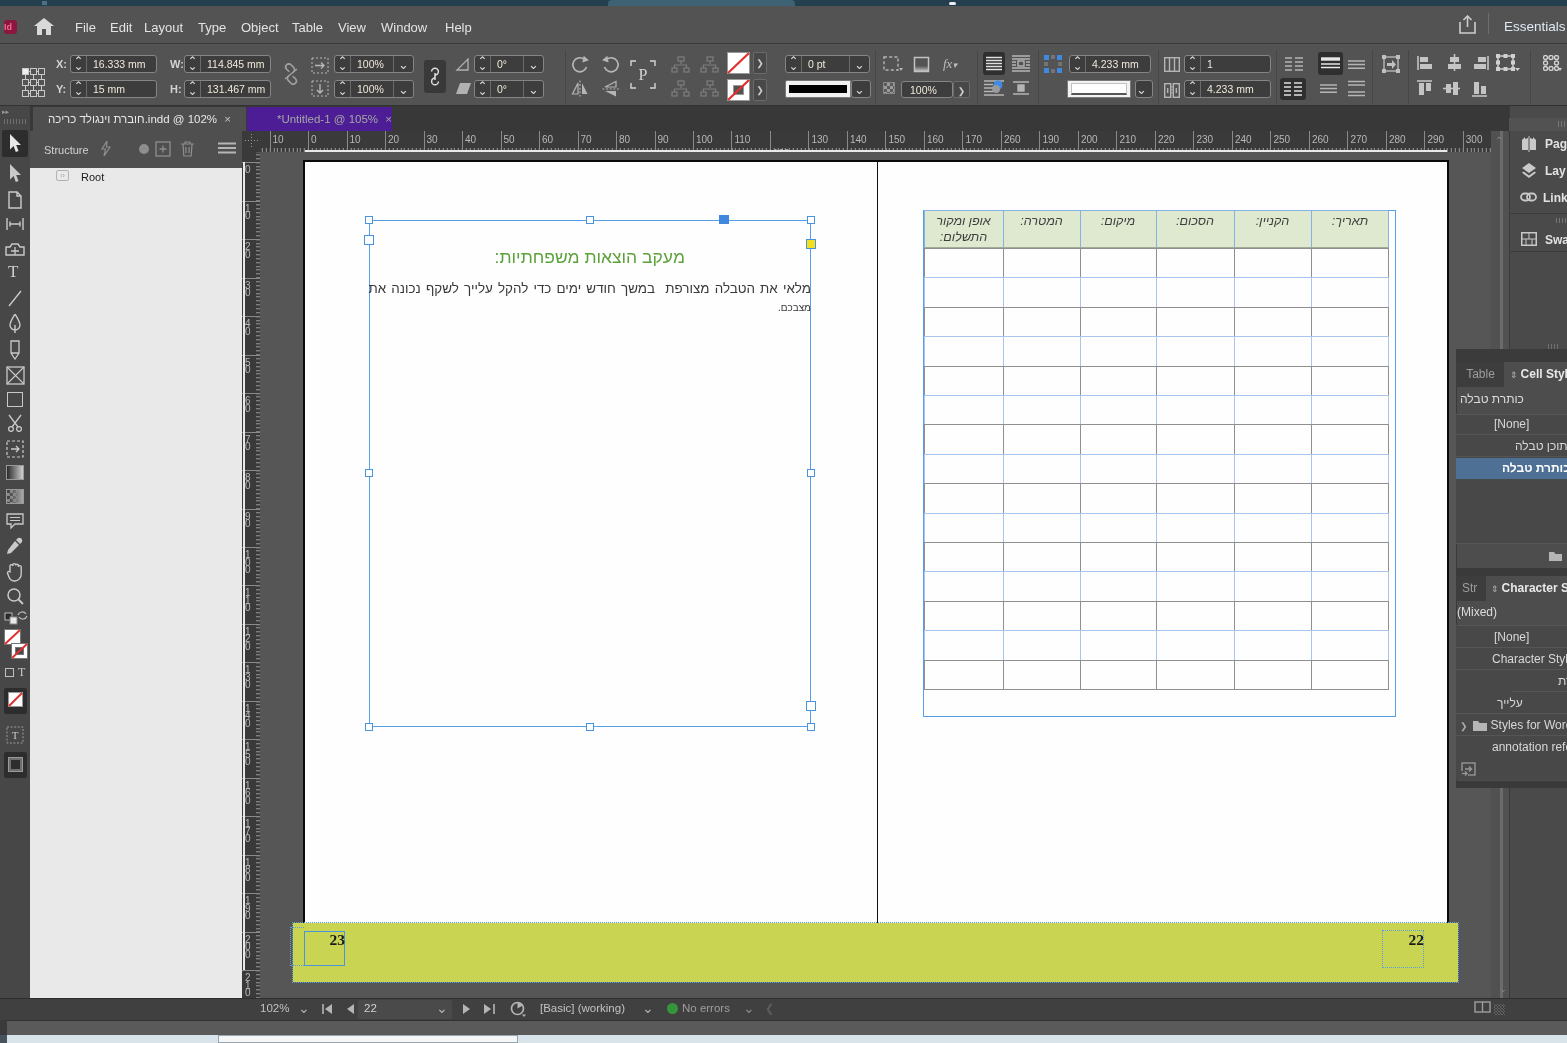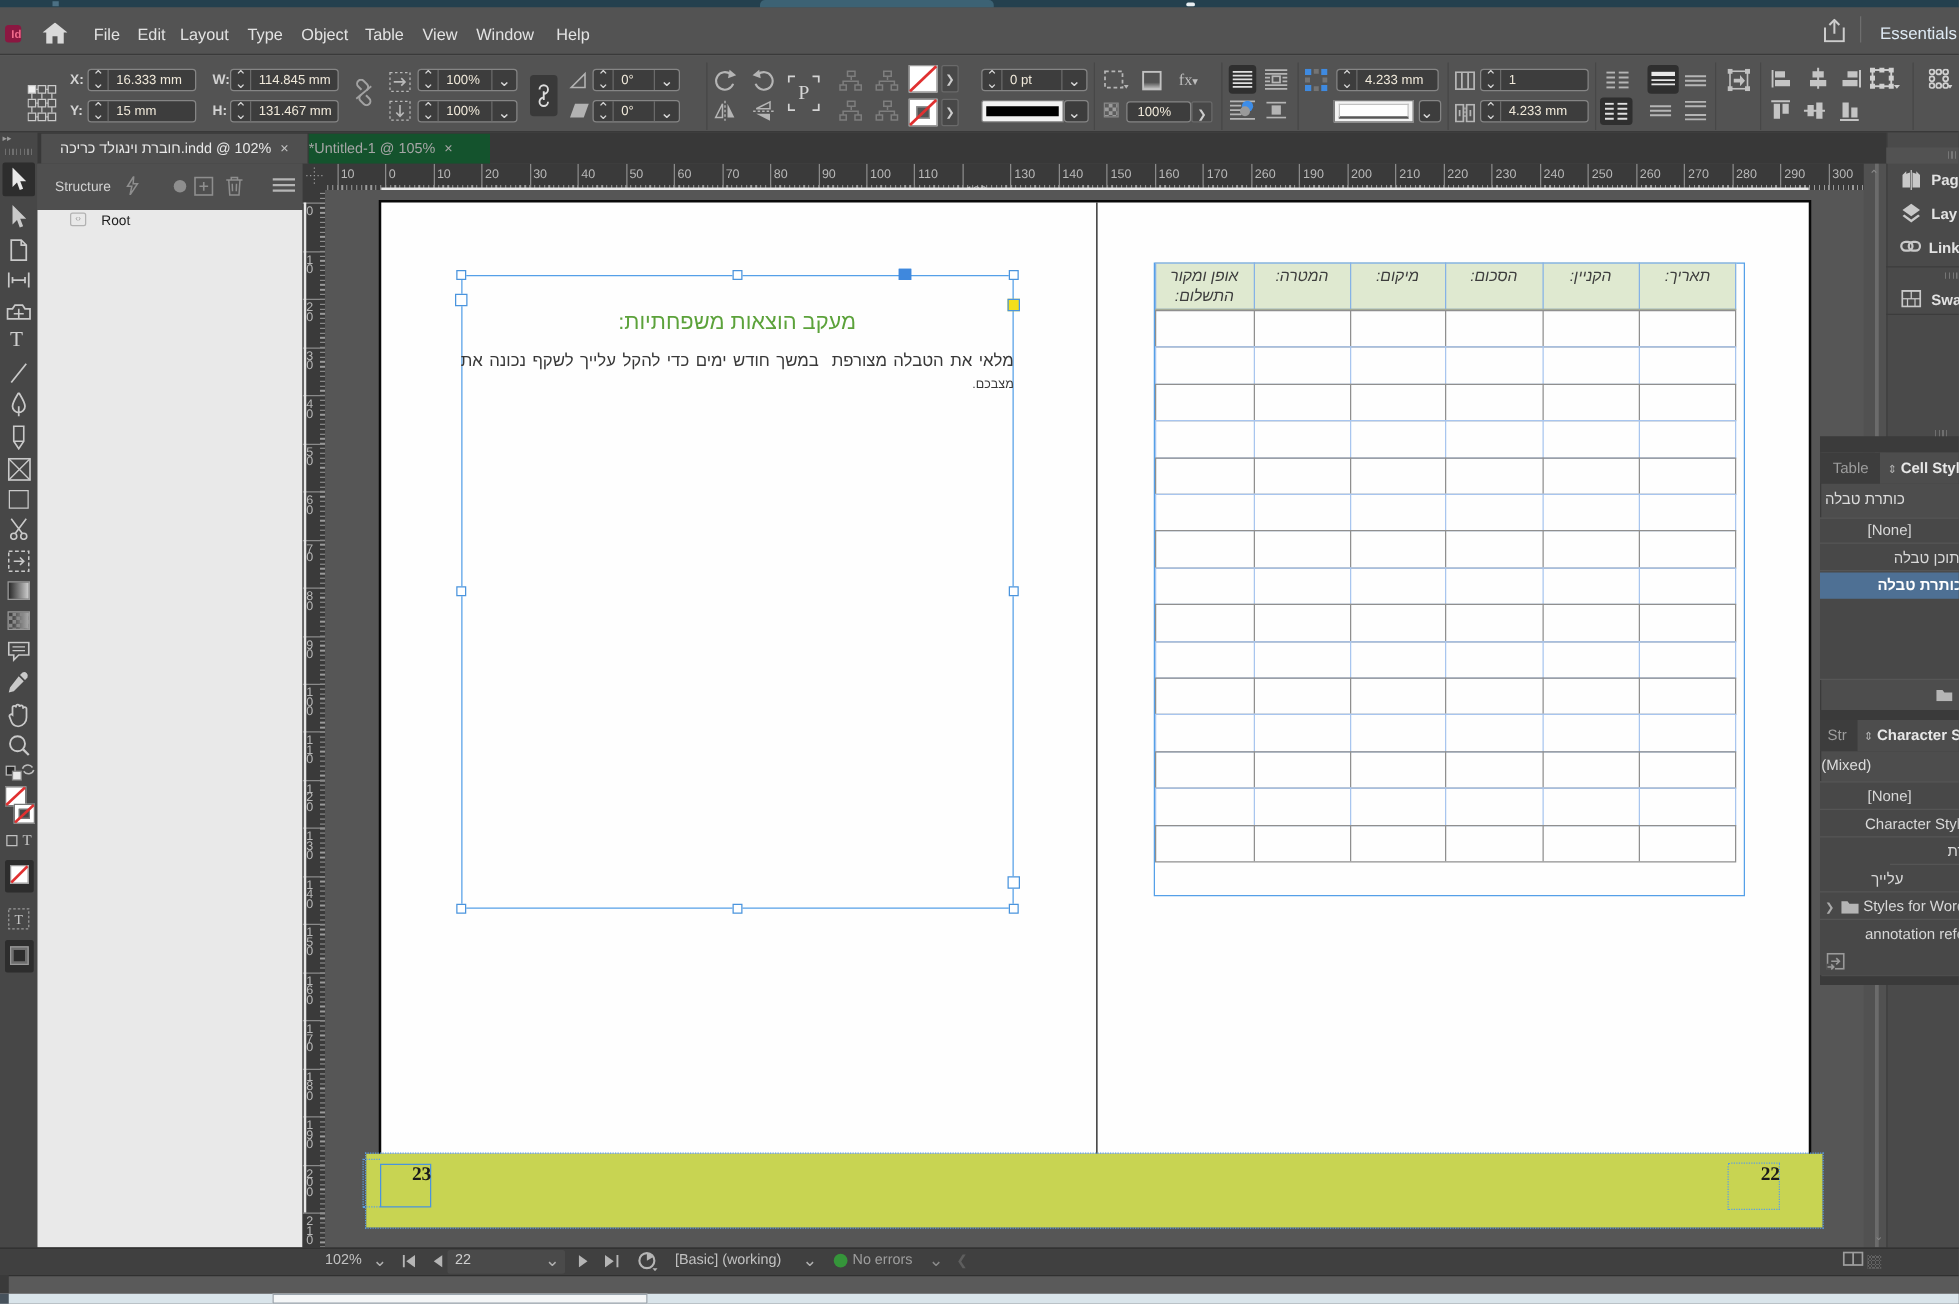--- a/index.html
+++ b/index.html
@@ -17,21 +17,21 @@
 .sep{position:absolute;width:1px;background:#474747}
 .mi{position:absolute;color:#e3e3e3;font-size:13px;top:20px}
 .h{position:absolute;white-space:nowrap}
 </style></head><body>
 
 <div class="ab" style="left:0;top:0;width:1567px;height:6px;background:#24404e"></div>
 <div class="ab" style="left:608;top:0px;width:187px;height:6px;background:#3c6274;border-radius:4px 4px 0 0;left:608px"></div>
 <div class="ab" style="left:949px;top:2px;width:7px;height:3px;background:#e8eef2;border-radius:2px"></div>
 <div class="ab" style="left:42px;top:1px;width:5px;height:4px;background:#4c7084"></div>
 <div class="ab" style="left:0;top:6px;width:1567px;height:38px;background:#535353;border-bottom:1px solid #3a3a3a"></div>
-<div class="ab" style="left:4px;top:20px;width:13px;height:14px;background:#8b1741;border-radius:3px;color:#f06a8c;font-size:9px;font-weight:bold;text-align:right;line-height:14px">Id</div>
+<div class="ab" style="left:4px;top:20px;width:13px;height:14px;background:#8b1741;border-radius:3px;color:#f06a8c;font-size:9px;font-weight:bold;text-align:left;line-height:14px">Id</div>
 <svg class="ab" style="left:34px;top:18px" width="20" height="17" viewBox="0 0 20 17">
 <path d="M10 0 L20 8 L17 8 L17 17 L12 17 L12 11 L8 11 L8 17 L3 17 L3 8 L0 8 Z" fill="#d9d9d9"></path>
   </svg>
 <div class="mi" style="left:75px">File</div>
 <div class="mi" style="left:110px">Edit</div>
 <div class="mi" style="left:144px">Layout</div>
 <div class="mi" style="left:198px">Type</div>
 <div class="mi" style="left:241px">Object</div>
 <div class="mi" style="left:292px">Table</div>
 <div class="mi" style="left:338px">View</div>
@@ -220,21 +220,21 @@
 repeating-conic-gradient(#9a9a9a 0 25%,#5c5c5c 0 50%) 0 0/6px 6px"></div>
 <svg class="ab" style="left:913px;top:56px" width="17" height="17" viewBox="0 0 17 17">
 <defs>
       <linearGradient id="gsq" x1="0" y1="0" x2="0" y2="1">
         <stop offset="0.6" stop-color="#535353"></stop>
         <stop offset="1" stop-color="#cacaca"></stop>
       </linearGradient>
     </defs>
 <rect x="1.5" y="1.5" width="14" height="14" fill="url(#gsq)" stroke="#c2c2c2" stroke-width="1.5"></rect>
   </svg>
-<div class="ab" style="left:943px;top:56px;color:#bdbdbd;font-size:13px;font-family:'Liberation Serif'">fx<span style="font-size:9px">▾</span></div>
+<div class="ab" style="left:943px;top:56px;color:#bdbdbd;font-size:13px;font-style:italic;font-family:'Liberation Serif'">fx<span style="font-size:9px">▾</span></div>
 <div class="fld" style="left:901px;top:81px;width:52px;height:17px">
     <div class="tx" style="left:8px">100%</div>
   </div>
 <div class="ab" style="left:953px;top:81px;width:17px;height:17px;background:#484848;border:1px solid #6a6a6a;border-radius:2px;color:#ccc;font-size:9px;line-height:18px;text-align:center">❯</div>
 <div class="sep" style="left:977px;top:50px;height:54px"></div>
 <div class="ab" style="left:983px;top:52px;width:22px;height:23px;background:#2f2f2f;border-radius:3px"></div>
 <svg class="ab" style="left:986px;top:56px" width="16" height="15" viewBox="0 0 16 15">
     <g stroke="#e0e0e0" stroke-width="1.5">
       <path d="M0 1.5 L16 1.5 M0 4.5 L16 4.5 M0 7.5 L16 7.5 M0 10.5 L16 10.5 M0 13.5 L16 13.5"></path>
     </g>
@@ -402,21 +402,21 @@
       <circle cx="2.5" cy="8" r="2"></circle>
       <circle cx="13.5" cy="8" r="2"></circle>
       <circle cx="2.5" cy="13.5" r="2"></circle>
       <circle cx="8" cy="13.5" r="2"></circle>
       <circle cx="13.5" cy="13.5" r="2"></circle>
     </g>
 <path d="M15 13 l4 0 l-2 3 z" fill="#d0d0d0"></path>
   </svg>
 <div class="ab" style="left:0;top:106px;width:1567px;height:25px;background:#383838"></div>
 <div class="ab" style="left:33px;top:107px;width:213px;height:24px;background:#4f4f4f;color:#e8e8e8;font-size:11.5px;line-height:24px;text-align:center">חוברת וינגולד כריכה.indd @ 102% <span style="color:#c2c2c2;margin-left:4px">×</span></div>
-<div class="ab" style="left:247px;top:107px;width:145px;height:24px;background:#14532d;color:#a6a6a6;font-size:11.5px;line-height:24px;text-align:left">*Untitled-1 @ 105% <span style="margin-left:4px">×</span></div>
+<div class="ab" style="left:247px;top:107px;width:145px;height:24px;background:#4c1d95;color:#a6a6a6;font-size:11.5px;line-height:24px;text-align:right">*Untitled-1 @ 105% <span style="margin-left:4px">×</span></div>
 <div class="ab" style="left:1509px;top:106px;width:58px;height:892px;background:#4a4a4a;border-left:1px solid #3a3a3a"></div>
 <div class="ab" style="left:1509px;top:118px;width:58px;height:13px;background:#525252"></div>
 <div class="ab" style="left:1558px;top:121px;width:8px;height:6px;background:repeating-linear-gradient(90deg,#777 0 1px,transparent 1px 3px)"></div>
 <div class="ab" style="left:0;top:106px;width:30px;height:892px;background:#474747"></div>
 <div class="ab" style="left:2px;top:109px;width:10px;height:5px;color:#9a9a9a;font-size:7px;line-height:5px">▸▸</div>
 <div class="ab" style="left:4px;top:119px;width:22px;height:5px;background:repeating-linear-gradient(90deg,#6f6f6f 0 1px,transparent 1px 3px)"></div>
 <div class="ab" style="left:2px;top:130px;width:26px;height:27px;background:#2d2d2d;border-radius:2px"></div>
 <svg class="ab" style="left:9px;top:134px" width="13" height="19" viewBox="0 0 13 19">
     <path d="M1 0 L12 11 L7.2 11 L9.5 17 L6.8 18 L4.6 12 L1 15.5 Z" fill="#e8e8e8"></path>
   </svg>

